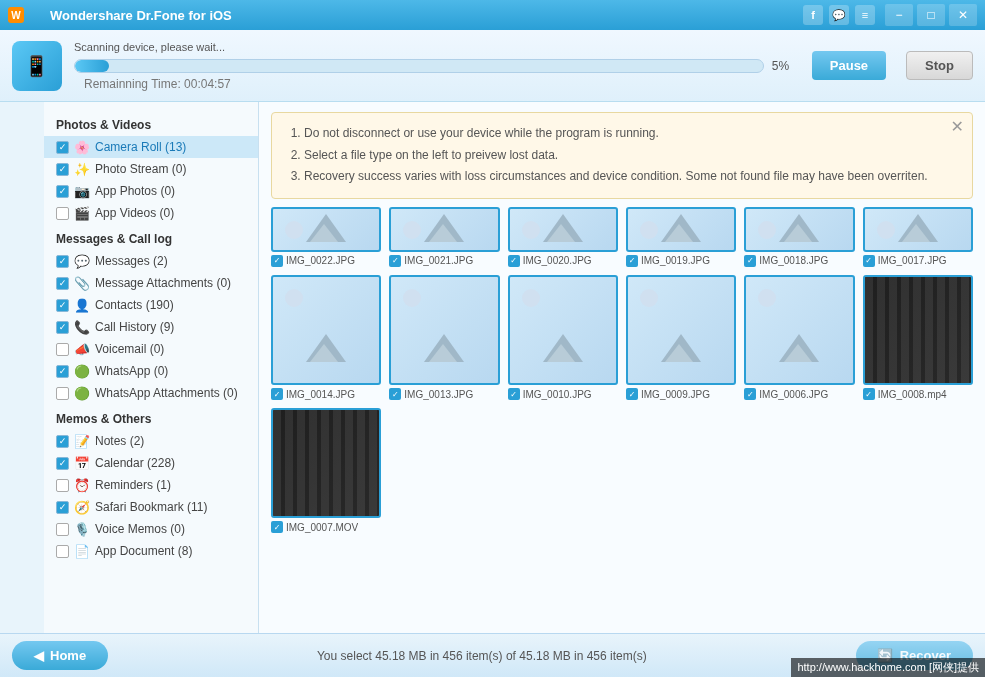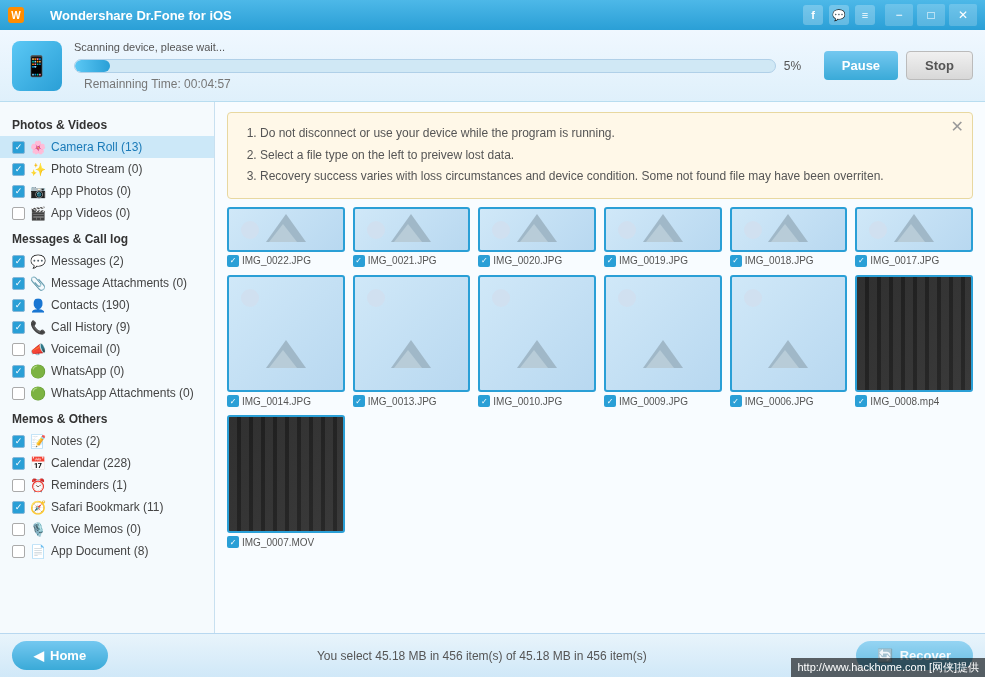--- a/index.html
+++ b/index.html
@@ -71,40 +71,41 @@
       border: 1px solid #b0d0e8;
     }
     .progress-bar-fill {
       height: 100%;
       background: linear-gradient(to right, #5bc8f5, #2a9fd6);
       border-radius: 7px;
       width: 5%;
     }
     .progress-pct { font-size: 12px; color: #555; min-width: 28px; }
     .scan-time { font-size: 12px; color: #777; margin-top: 4px; margin-left: 10px; }
-    .scan-buttons { display: flex; gap: 8px; flex-shrink: 0; justify-content: space-between; }
+    .scan-buttons { display: flex; gap: 20px; flex-shrink: 0; justify-content: space-between; }
     .btn-pause {
       padding: 6px 18px;
       background: linear-gradient(to bottom, #74c8f0, #3aaad8);
       border: none; border-radius: 4px;
       color: white; font-size: 13px; cursor: pointer;
       font-weight: bold;
     }
     .btn-stop {
       padding: 6px 18px;
       background: linear-gradient(to bottom, #f0f0f0, #d8d8d8);
       border: 1px solid #bbb; border-radius: 4px;
       color: #555; font-size: 13px; cursor: pointer;
       font-weight: bold;
     }
 
     
     .main-content {
       display: flex;
       height: calc(677px - 30px - 72px - 44px);
+      padding-left: 44px;
     }
 
     
     .sidebar {
       width: 215px;
       background: #f5fafd;
       border-right: 1px solid #c8e0f0;
       overflow-y: auto;
       padding: 8px 0;
       flex-shrink: 0;

